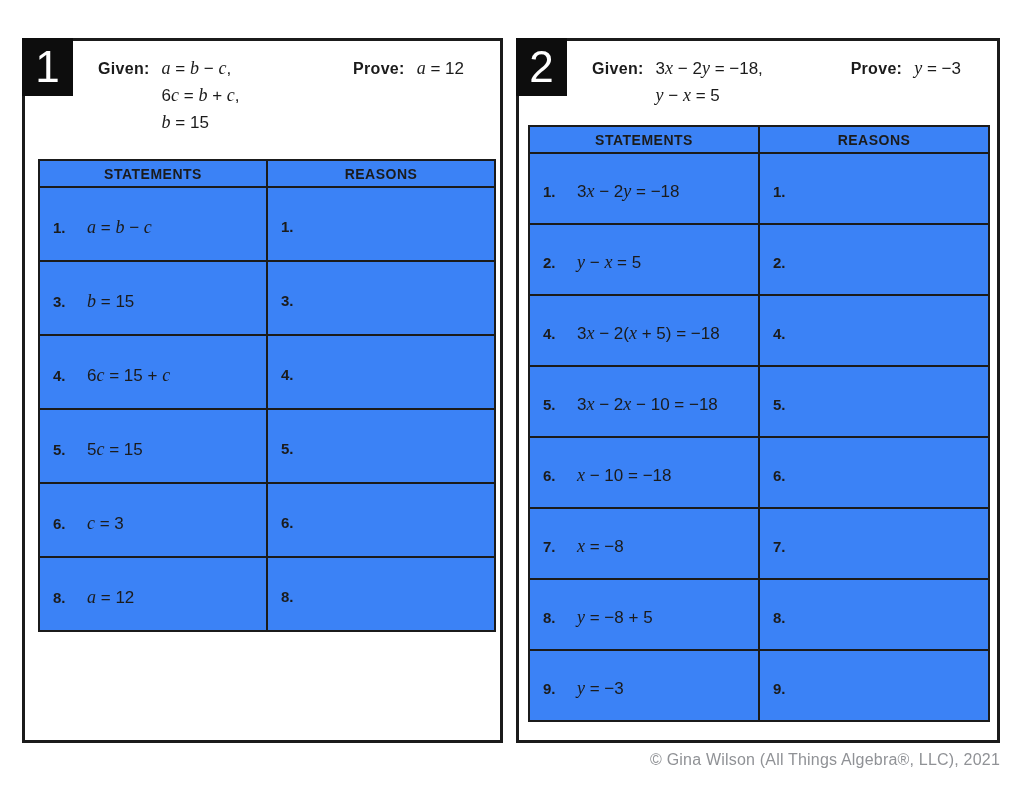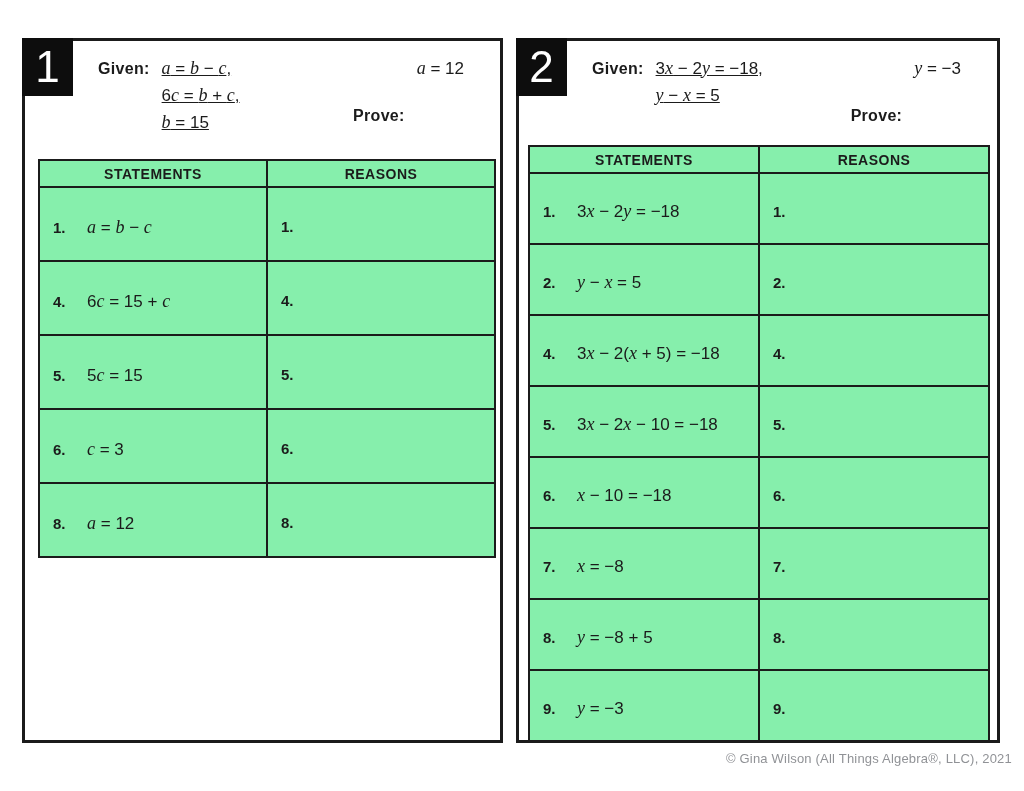--- a/index.html
+++ b/index.html
@@ -29,32 +29,32 @@
   }
   .hdr{
     display:flex;align-items:flex-start;
     padding:14px 36px 0 73px;
     gap:12px;
   }
   .lbl{
     font-weight:bold;font-size:16px;line-height:27px;
     letter-spacing:.3px;white-space:nowrap;
   }
-  .given-lines{display:flex;flex-direction:column;text-decoration:underline;}
+  .given-lines{display:flex;flex-direction:column;}
   .math{font-size:17px;line-height:27px;white-space:nowrap;}
   .math i{
     font-family:"Liberation Serif",serif;
     font-style:italic;
     font-size:1.06em;
   }
-  .prove-lbl{margin-left:auto;margin-top:47px;}
+  .prove-lbl{margin-left:auto;}
   table.proof{
     border-collapse:collapse;
     table-layout:fixed;
-    background:#86efac;
+    background:#3b82f6;
   }
   .t1{margin:23px 6px 0 13px;width:458px;}
   .t2{margin:16px 7px 0 9px;width:462px;}
   .proof th,.proof td{
     border:2px solid #1b1b1b;
   }
   .proof th{
     height:23px;
     font-size:14px;font-weight:bold;
     letter-spacing:.5px;
@@ -67,22 +67,22 @@
   }
   .t1 td{height:66px;}
   .t2 td{height:63px;}
   .row-num{
     font-weight:bold;font-size:15px;
     display:inline-block;min-width:22px;
   }
   td .math{margin-left:12px;}
   .footer{
     position:absolute;
-    right:12px;top:751px;
-    font-size:13px;
+    right:24px;top:751px;
+    font-size:16px;
     color:#909296;
     letter-spacing:.2px;
   }
 </style>
 </head>
 <body>
 
 <div class="page">
 
   <section class="panel p1">
@@ -103,20 +103,24 @@
       <thead>
         <tr>
           <th>STATEMENTS</th>
           <th>REASONS</th>
         </tr>
       </thead>
       <tbody>
           <tr>
             <td><span class="row-num">1.</span><span class="math"><i>a</i> = <i>b</i> − <i>c</i></span></td>
             <td><span class="row-num">1.</span></td>
+          </tr>
+          <tr>
+            <td><span class="row-num">3.</span><span class="math"><i>b</i> = 15</span></td>
+            <td><span class="row-num">3.</span></td>
           </tr>
           <tr>
             <td><span class="row-num">4.</span><span class="math">6<i>c</i> = 15 + <i>c</i></span></td>
             <td><span class="row-num">4.</span></td>
           </tr>
           <tr>
             <td><span class="row-num">5.</span><span class="math">5<i>c</i> = 15</span></td>
             <td><span class="row-num">5.</span></td>
           </tr>
           <tr>

